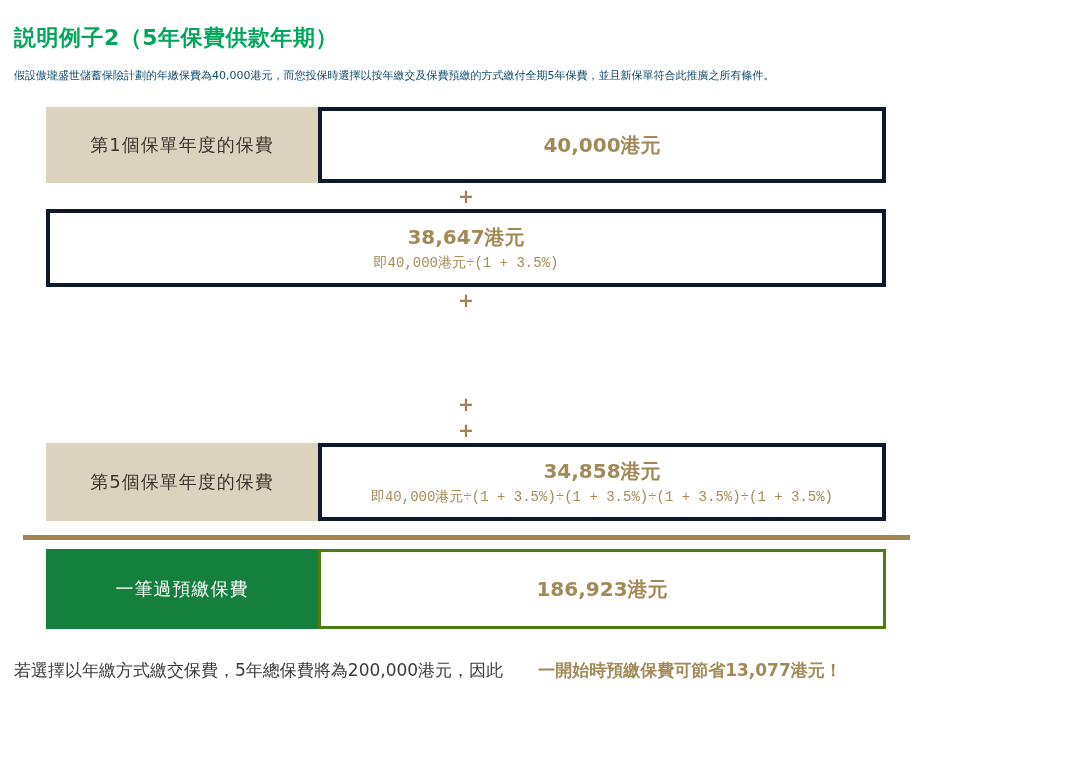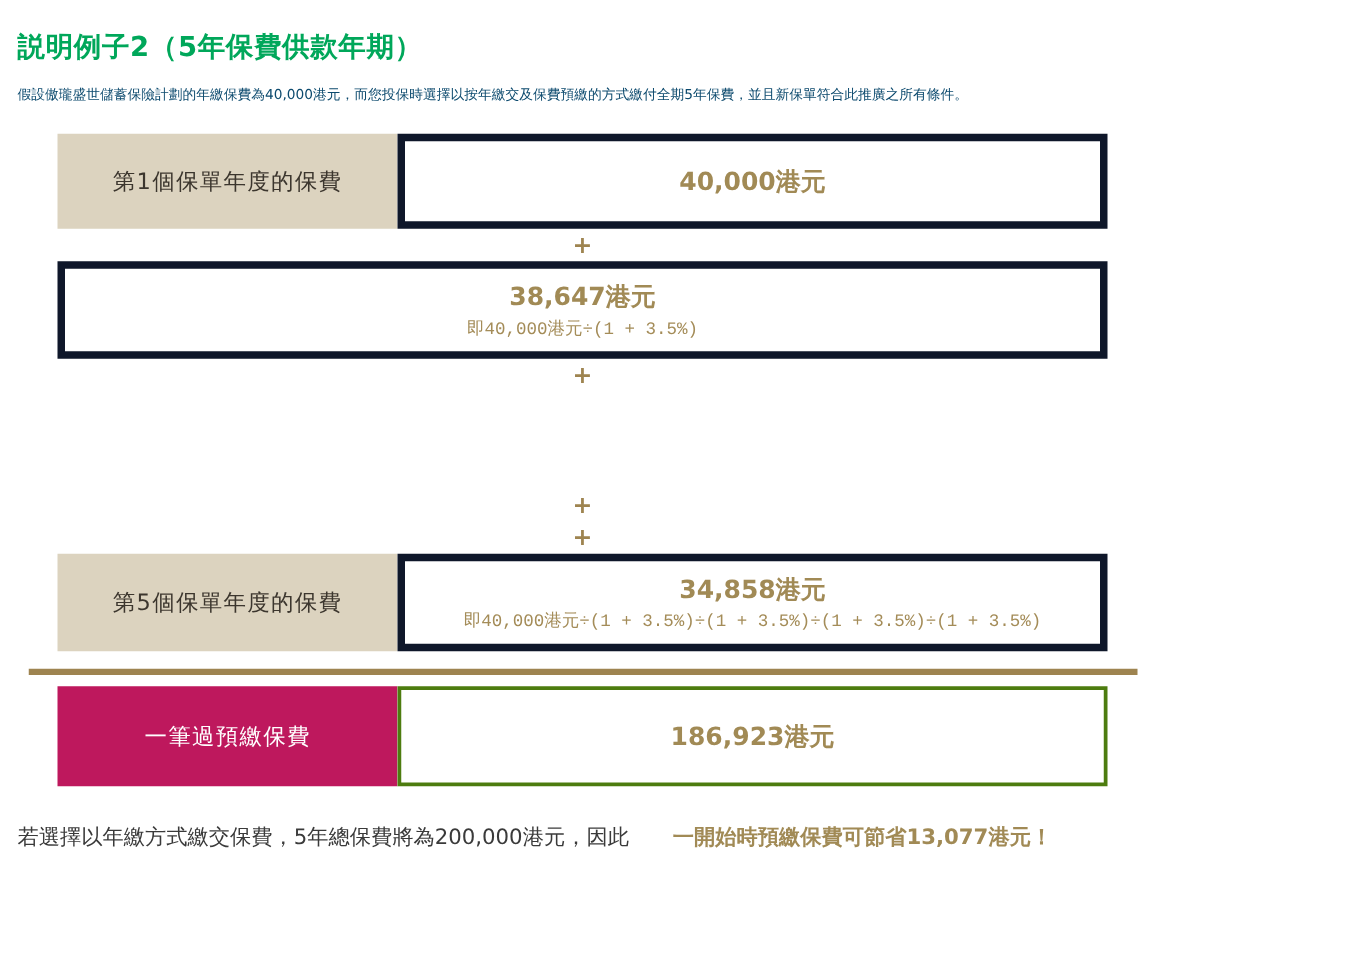--- a/index.html
+++ b/index.html
@@ -34,21 +34,21 @@
     background: #DCD3BF;
     display: flex; align-items: center; justify-content: center;
     color: #3C362E;
     font-size: 18px;
     letter-spacing: 1px;
     flex: none;
   }
   .value-cell {
     flex: 1;
     background: #ffffff;
-    border: 6px solid #0f172a;
+    border: 4px solid #0f172a;
     display: flex; flex-direction: column;
     align-items: center; justify-content: center;
   }
   .value {
     color: #A18A55;
     font-size: 20px;
     font-weight: bold;
   }
   .formula {
     color: #A48C58;
@@ -68,21 +68,21 @@
   }
 
   .divider {
     height: 5px;
     background: #9E8450;
     margin: 14px -24px 0 -23px;
   }
 
   .total-row { display: flex; height: 80px; margin-top: 9px; }
   .total-row .label-cell {
-    background: #be185d;
+    background: #15803d;
     color: #ffffff;
     font-weight: normal;
   }
   .total-row .value-cell {
     border: 3px solid #4d7c0f;
   }
 
   .footer {
     margin-top: 28px;
     color: #3A3A3A;

